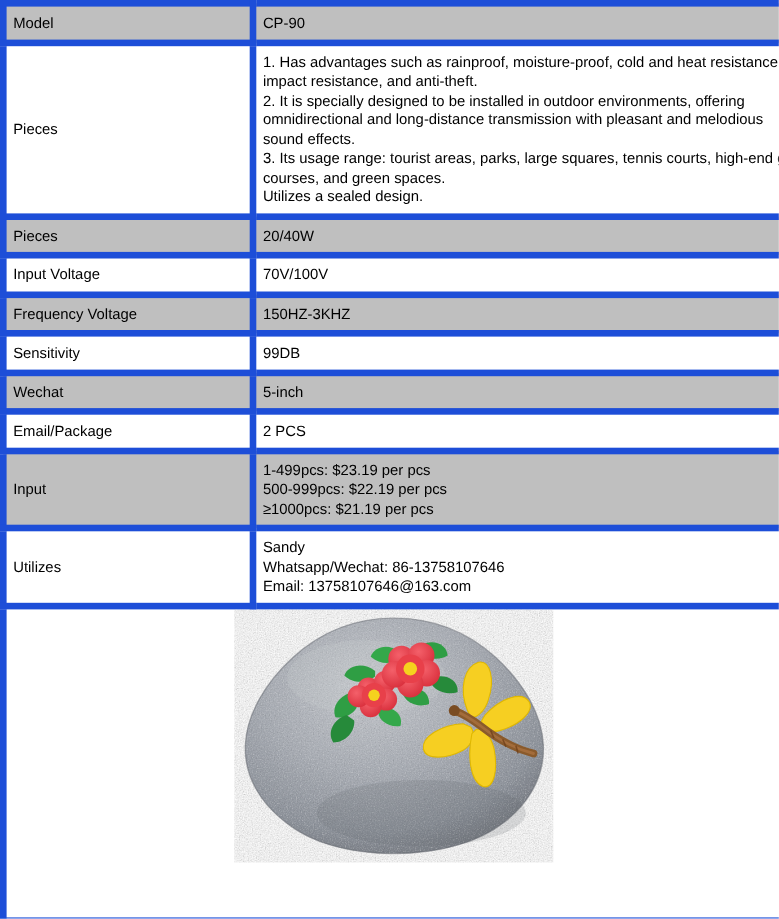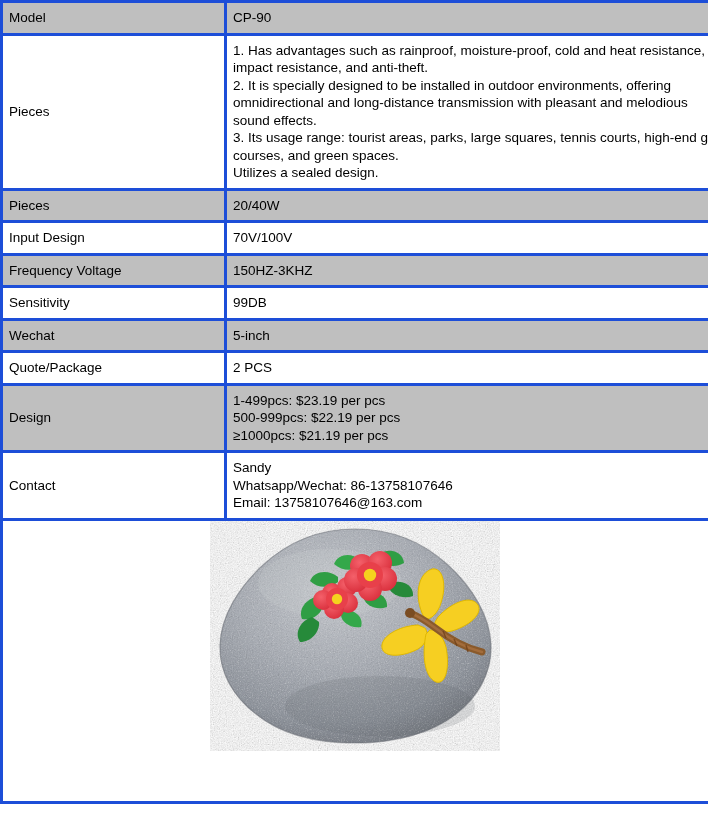--- a/index.html
+++ b/index.html
@@ -15,21 +15,21 @@
     overflow: hidden;
   }
   .spec-table {
     width: 704px;
     margin: 0;
     border-collapse: collapse;
     table-layout: fixed;
     border: 1px solid #000;
   }
   .spec-table td {
-    border: 3px solid #1d4ed8;
+    border: 6px solid #1d4ed8;
     padding: 6px 6px 6px 6px;
     font-size: 13.5px;
     line-height: 17.5px;
     vertical-align: middle;
     color: #000;
   }
   td.label-cell {
     width: 209px;
   }
   td.value-cell {
@@ -83,53 +83,53 @@
 3. Its usage range: tourist areas, parks, large squares, tennis courts, high-end golf courses, and green spaces.
 Utilizes a sealed design.</td>
     </tr>
 
     <tr class="shaded">
       <td class="label-cell">Pieces</td>
       <td class="value-cell">20/40W</td>
     </tr>
 
     <tr class="plain">
-      <td class="label-cell">Input Design</td>
+      <td class="label-cell">Input Voltage</td>
       <td class="value-cell">70V/100V</td>
     </tr>
 
     <tr class="shaded">
       <td class="label-cell">Frequency Voltage</td>
       <td class="value-cell">150HZ-3KHZ</td>
     </tr>
 
     <tr class="plain">
       <td class="label-cell">Sensitivity</td>
       <td class="value-cell">99DB</td>
     </tr>
 
     <tr class="shaded">
       <td class="label-cell">Wechat</td>
       <td class="value-cell">5-inch</td>
     </tr>
 
     <tr class="plain">
-      <td class="label-cell">Quote/Package</td>
+      <td class="label-cell">Email/Package</td>
       <td class="value-cell">2 PCS</td>
     </tr>
 
     <tr class="shaded">
-      <td class="label-cell">Design</td>
+      <td class="label-cell">Input</td>
       <td class="value-cell multiline">1-499pcs: $23.19 per pcs
 500-999pcs: $22.19 per pcs
 ≥1000pcs: $21.19 per pcs</td>
     </tr>
 
     <tr class="plain">
-      <td class="label-cell">Contact</td>
+      <td class="label-cell">Utilizes</td>
       <td class="value-cell multiline">Sandy
 Whatsapp/Wechat: 86-13758107646
 Email: 13758107646@163.com</td>
     </tr>
 
     <tr class="plain">
       <td class="image-cell" colspan="2">
         <div class="product-photo">
           <svg width="290" height="230" viewBox="0 0 290 230">
             <defs>

